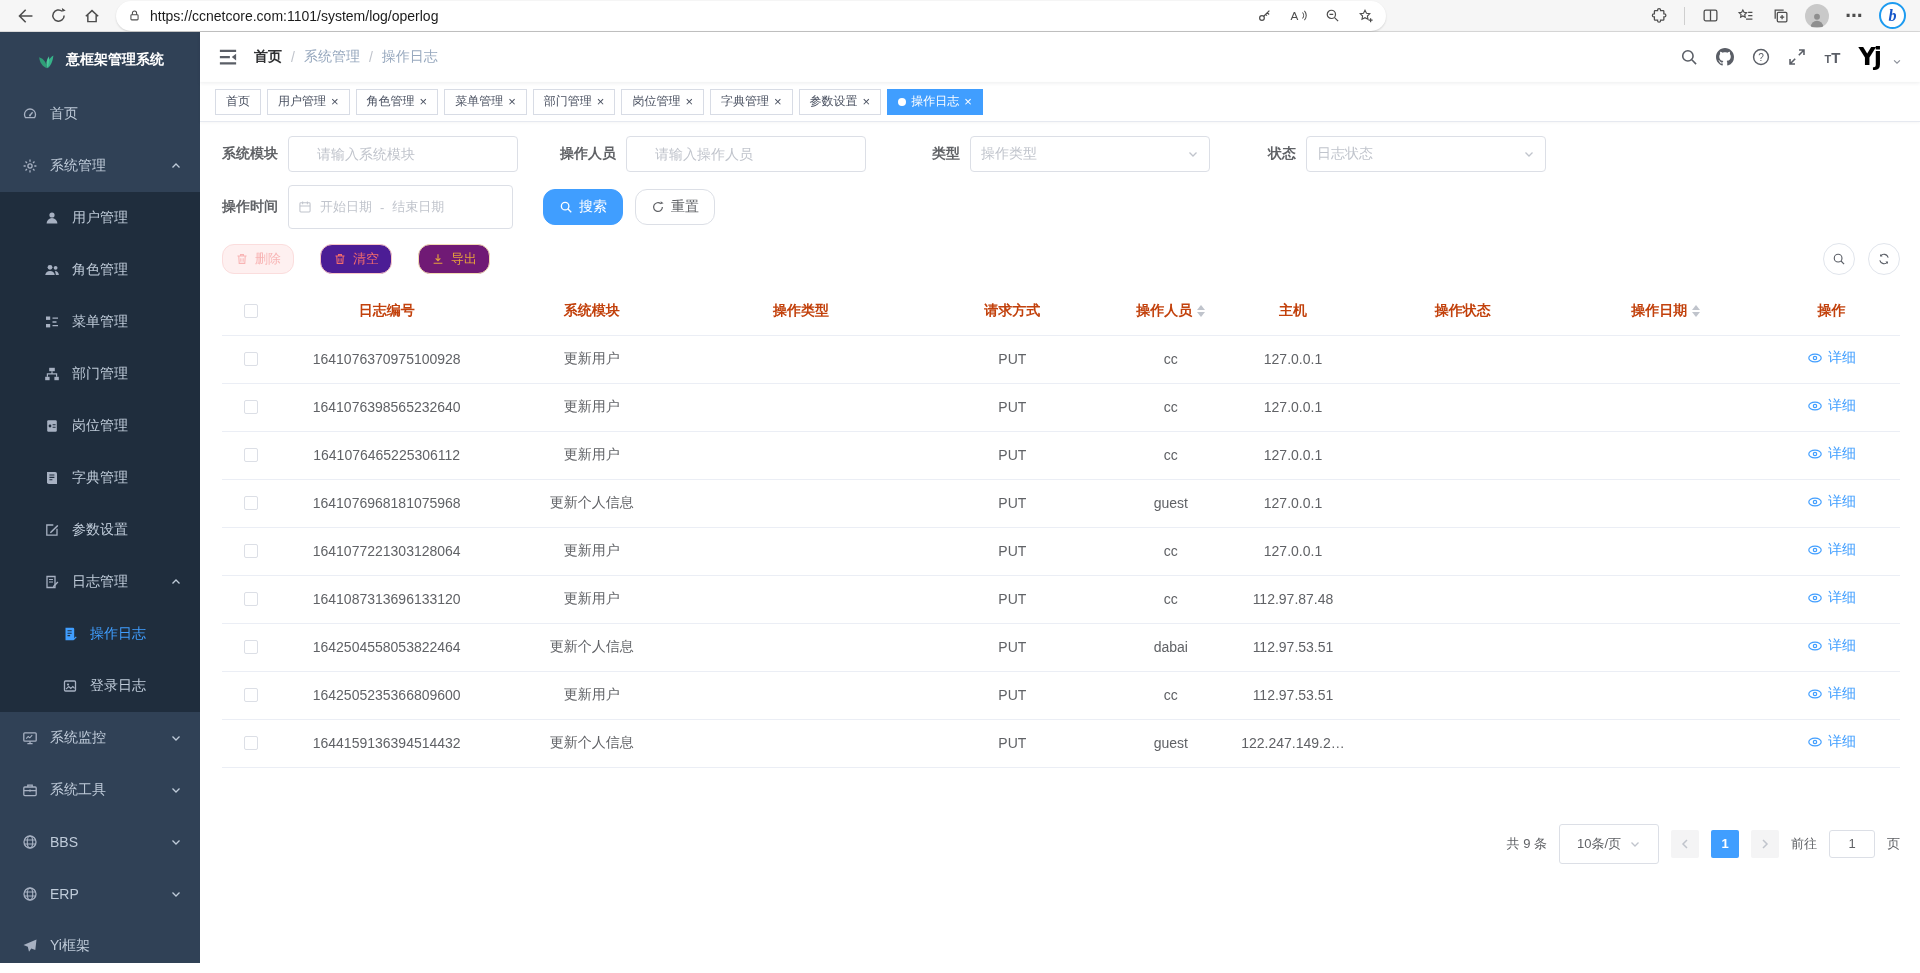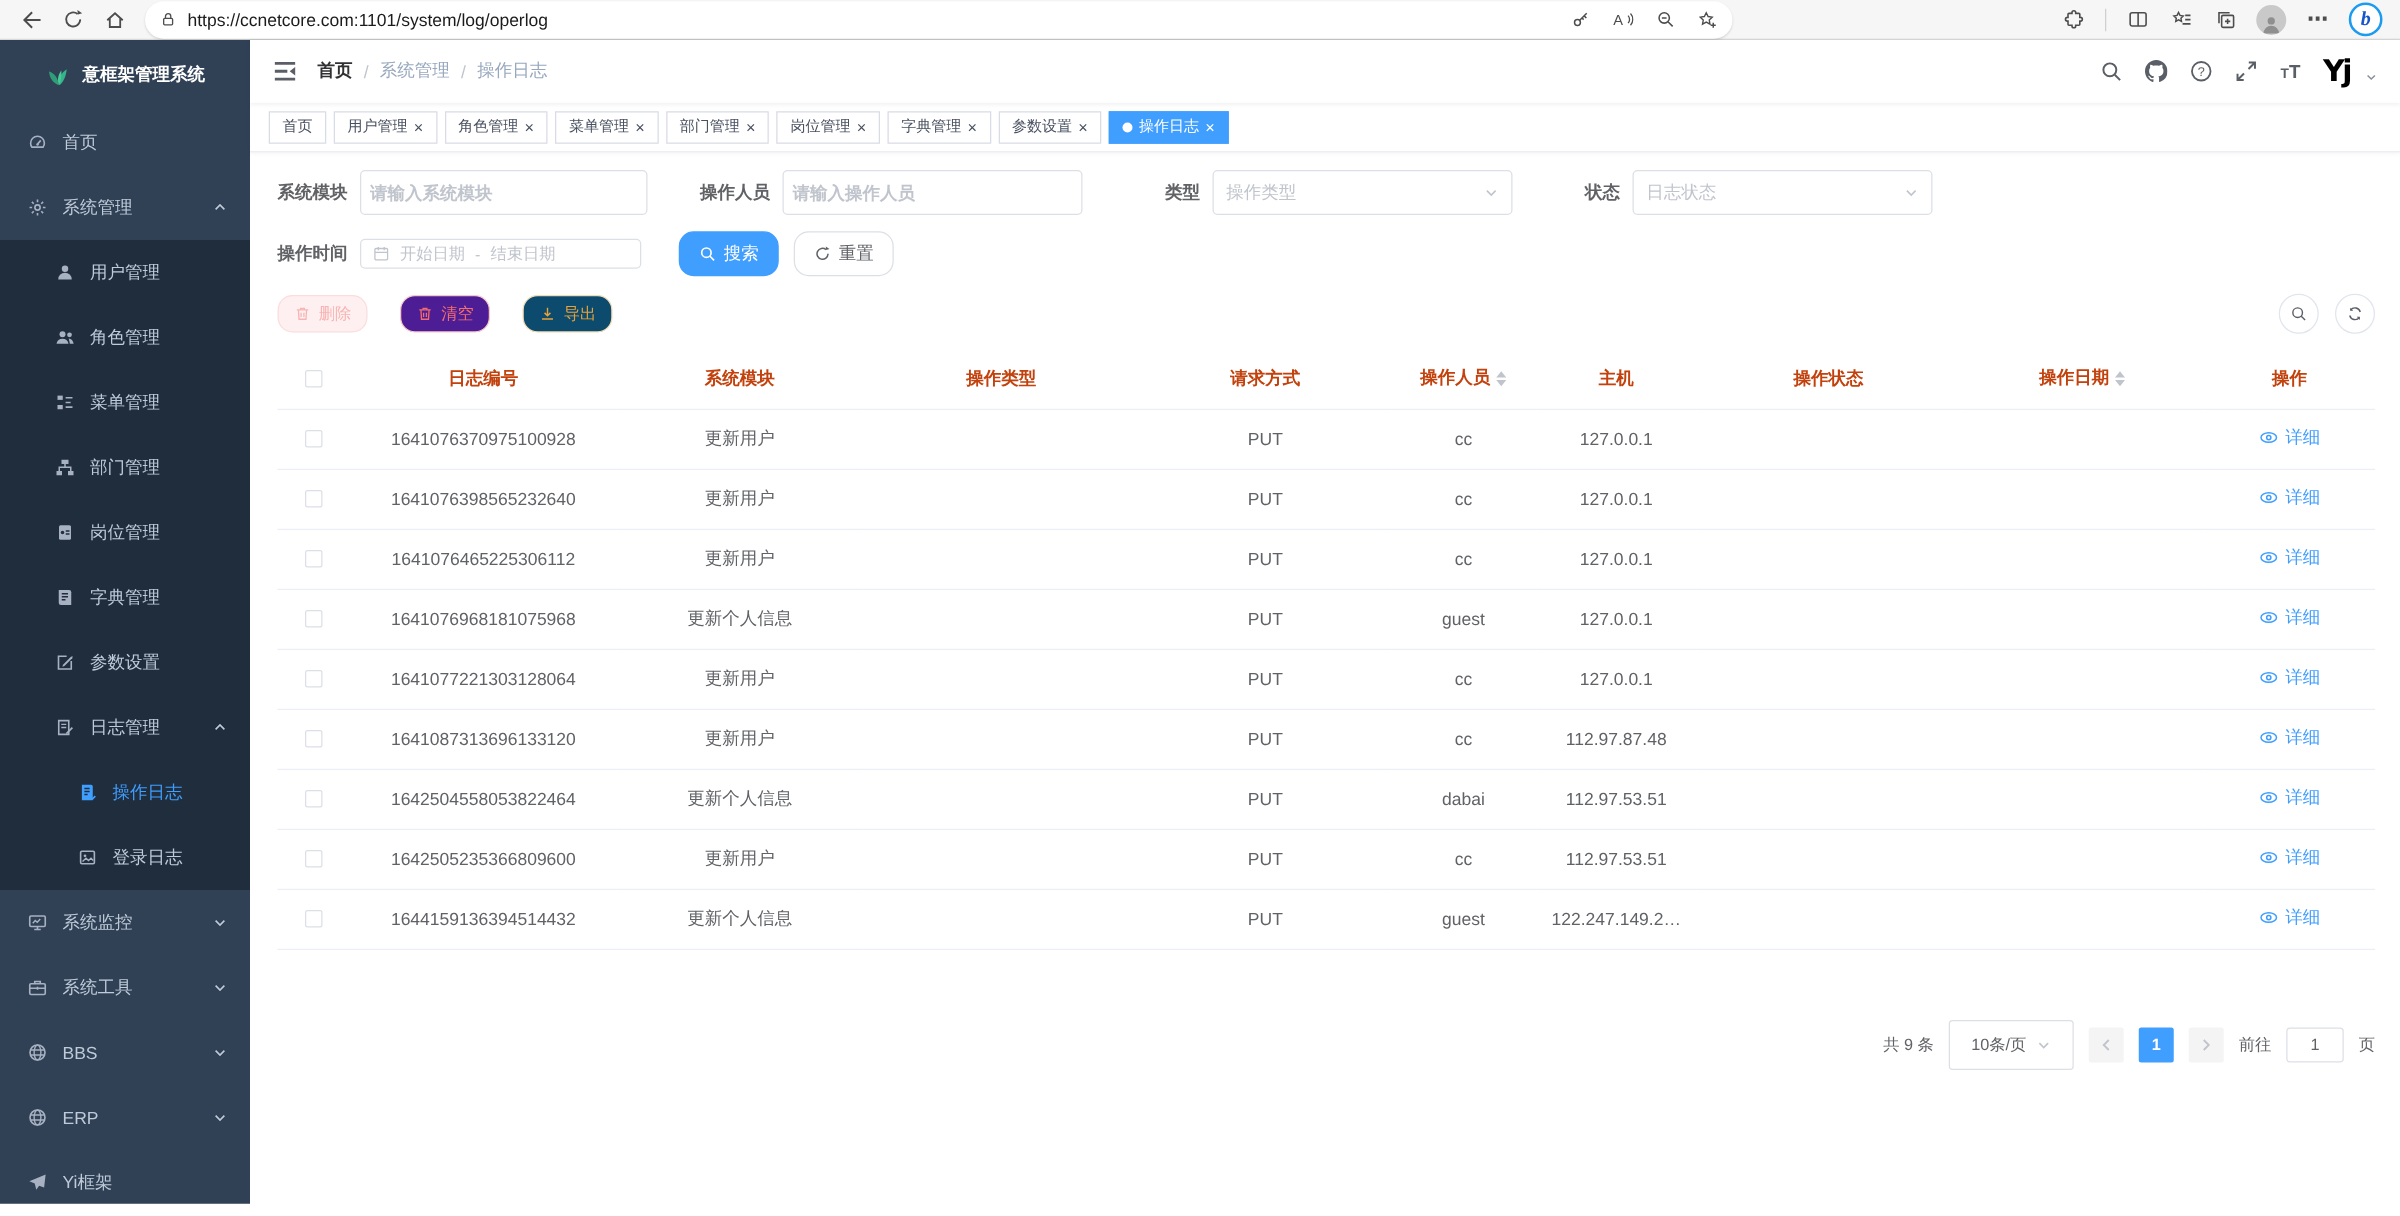--- a/index.html
+++ b/index.html
@@ -63,40 +63,40 @@
     background:#fff; color:#495060; font-size:12px; cursor:pointer; gap:5px; white-space:nowrap; }
   .tab .tab-close { font-size:13px; line-height:1; color:inherit; cursor:pointer; }
   .tab.active { background:#409eff; border-color:#409eff; color:#fff; }
   .tab.active::before { content:""; width:8px; height:8px; border-radius:50%; background:#fff;
     display:inline-block; }
 
   
   .content { padding:14px 20px 0 22px; flex:1; min-height:0; }
   .filter-row { display:flex; align-items:center; margin-bottom:13px; }
   .f-label { font-size:14px; font-weight:700; color:#606266; margin-right:10px; white-space:nowrap; }
-  .f-input { height:36px; border:1px solid #dcdfe6; border-radius:4px; padding:0 7px;
-    font-size:14px; color:#606266; font-family:inherit; outline:none;font-weight:bold; }
+  .f-input { height:36px; border:1px solid #dcdfe6; border-radius:4px; padding:0 28px;
+    font-size:14px; color:#606266; font-family:inherit; outline:none; }
   .f-input::placeholder { color:#c0c4cc; }
   .f-select { height:36px; border:1px solid #dcdfe6; border-radius:4px; padding:0 10px;
     display:flex; align-items:center; justify-content:space-between; color:#c0c4cc; font-size:14px;
     cursor:pointer; background:#fff; }
   .sel-caret { width:12px; height:12px; color:#c0c4cc; }
-  .date-range { width:225px; height:24px; border:1px solid #dcdfe6; border-radius:4px;
+  .date-range { width:225px; height:44px; border:1px solid #dcdfe6; border-radius:4px;
     display:flex; align-items:center; padding:0 9px; gap:8px; color:#c0c4cc; font-size:13px; background:#fff; }
   .cal-icon { width:14px; height:14px; color:#c0c4cc; }
   .btn { height:36px; border-radius:12px; font-size:14px; display:inline-flex; align-items:center;
     gap:6px; padding:0 15px; cursor:pointer; border:1px solid #dcdfe6; background:#fff; color:#606266;
     font-family:inherit; }
   .btn svg { width:14px; height:14px; }
   .btn-primary { background:#409eff; border-color:#409eff; color:#fff; }
   .toolbar-row { display:flex; align-items:center; margin:14px 0 12px; }
   .btn-sm { height:30px; font-size:13px; padding:0 12px; }
   .btn-danger-plain { background:#4c1d95; border-color:#f9c7c7; color:#f56c6c; }
   .btn-danger-disabled { background:#fef0f0; border-color:#fbdddd; color:#f8b4b4; cursor:not-allowed; }
-  .btn-warning-plain { background:#0c4a6e; border-color:#f2dcb3; color:#e6a23c; }
+  .btn-warning-plain { background:#701a75; border-color:#f2dcb3; color:#e6a23c; }
   .toolbar-row .gap { width:26px; }
   .tool-circles { margin-left:auto; display:flex; gap:13px; }
   .circle-btn { width:32px; height:32px; border-radius:50%; border:1px solid #e1e5ec; background:#fff;
     display:flex; align-items:center; justify-content:center; color:#5a5e66; cursor:pointer; }
   .circle-btn svg { width:14px; height:14px; }
 
   
   table { width:100%; border-collapse:collapse; table-layout:fixed; }
   th,td { height:48px; border-bottom:1px solid #ebeef5; text-align:center; font-size:14px;
     overflow:hidden; white-space:nowrap; text-overflow:ellipsis; }

